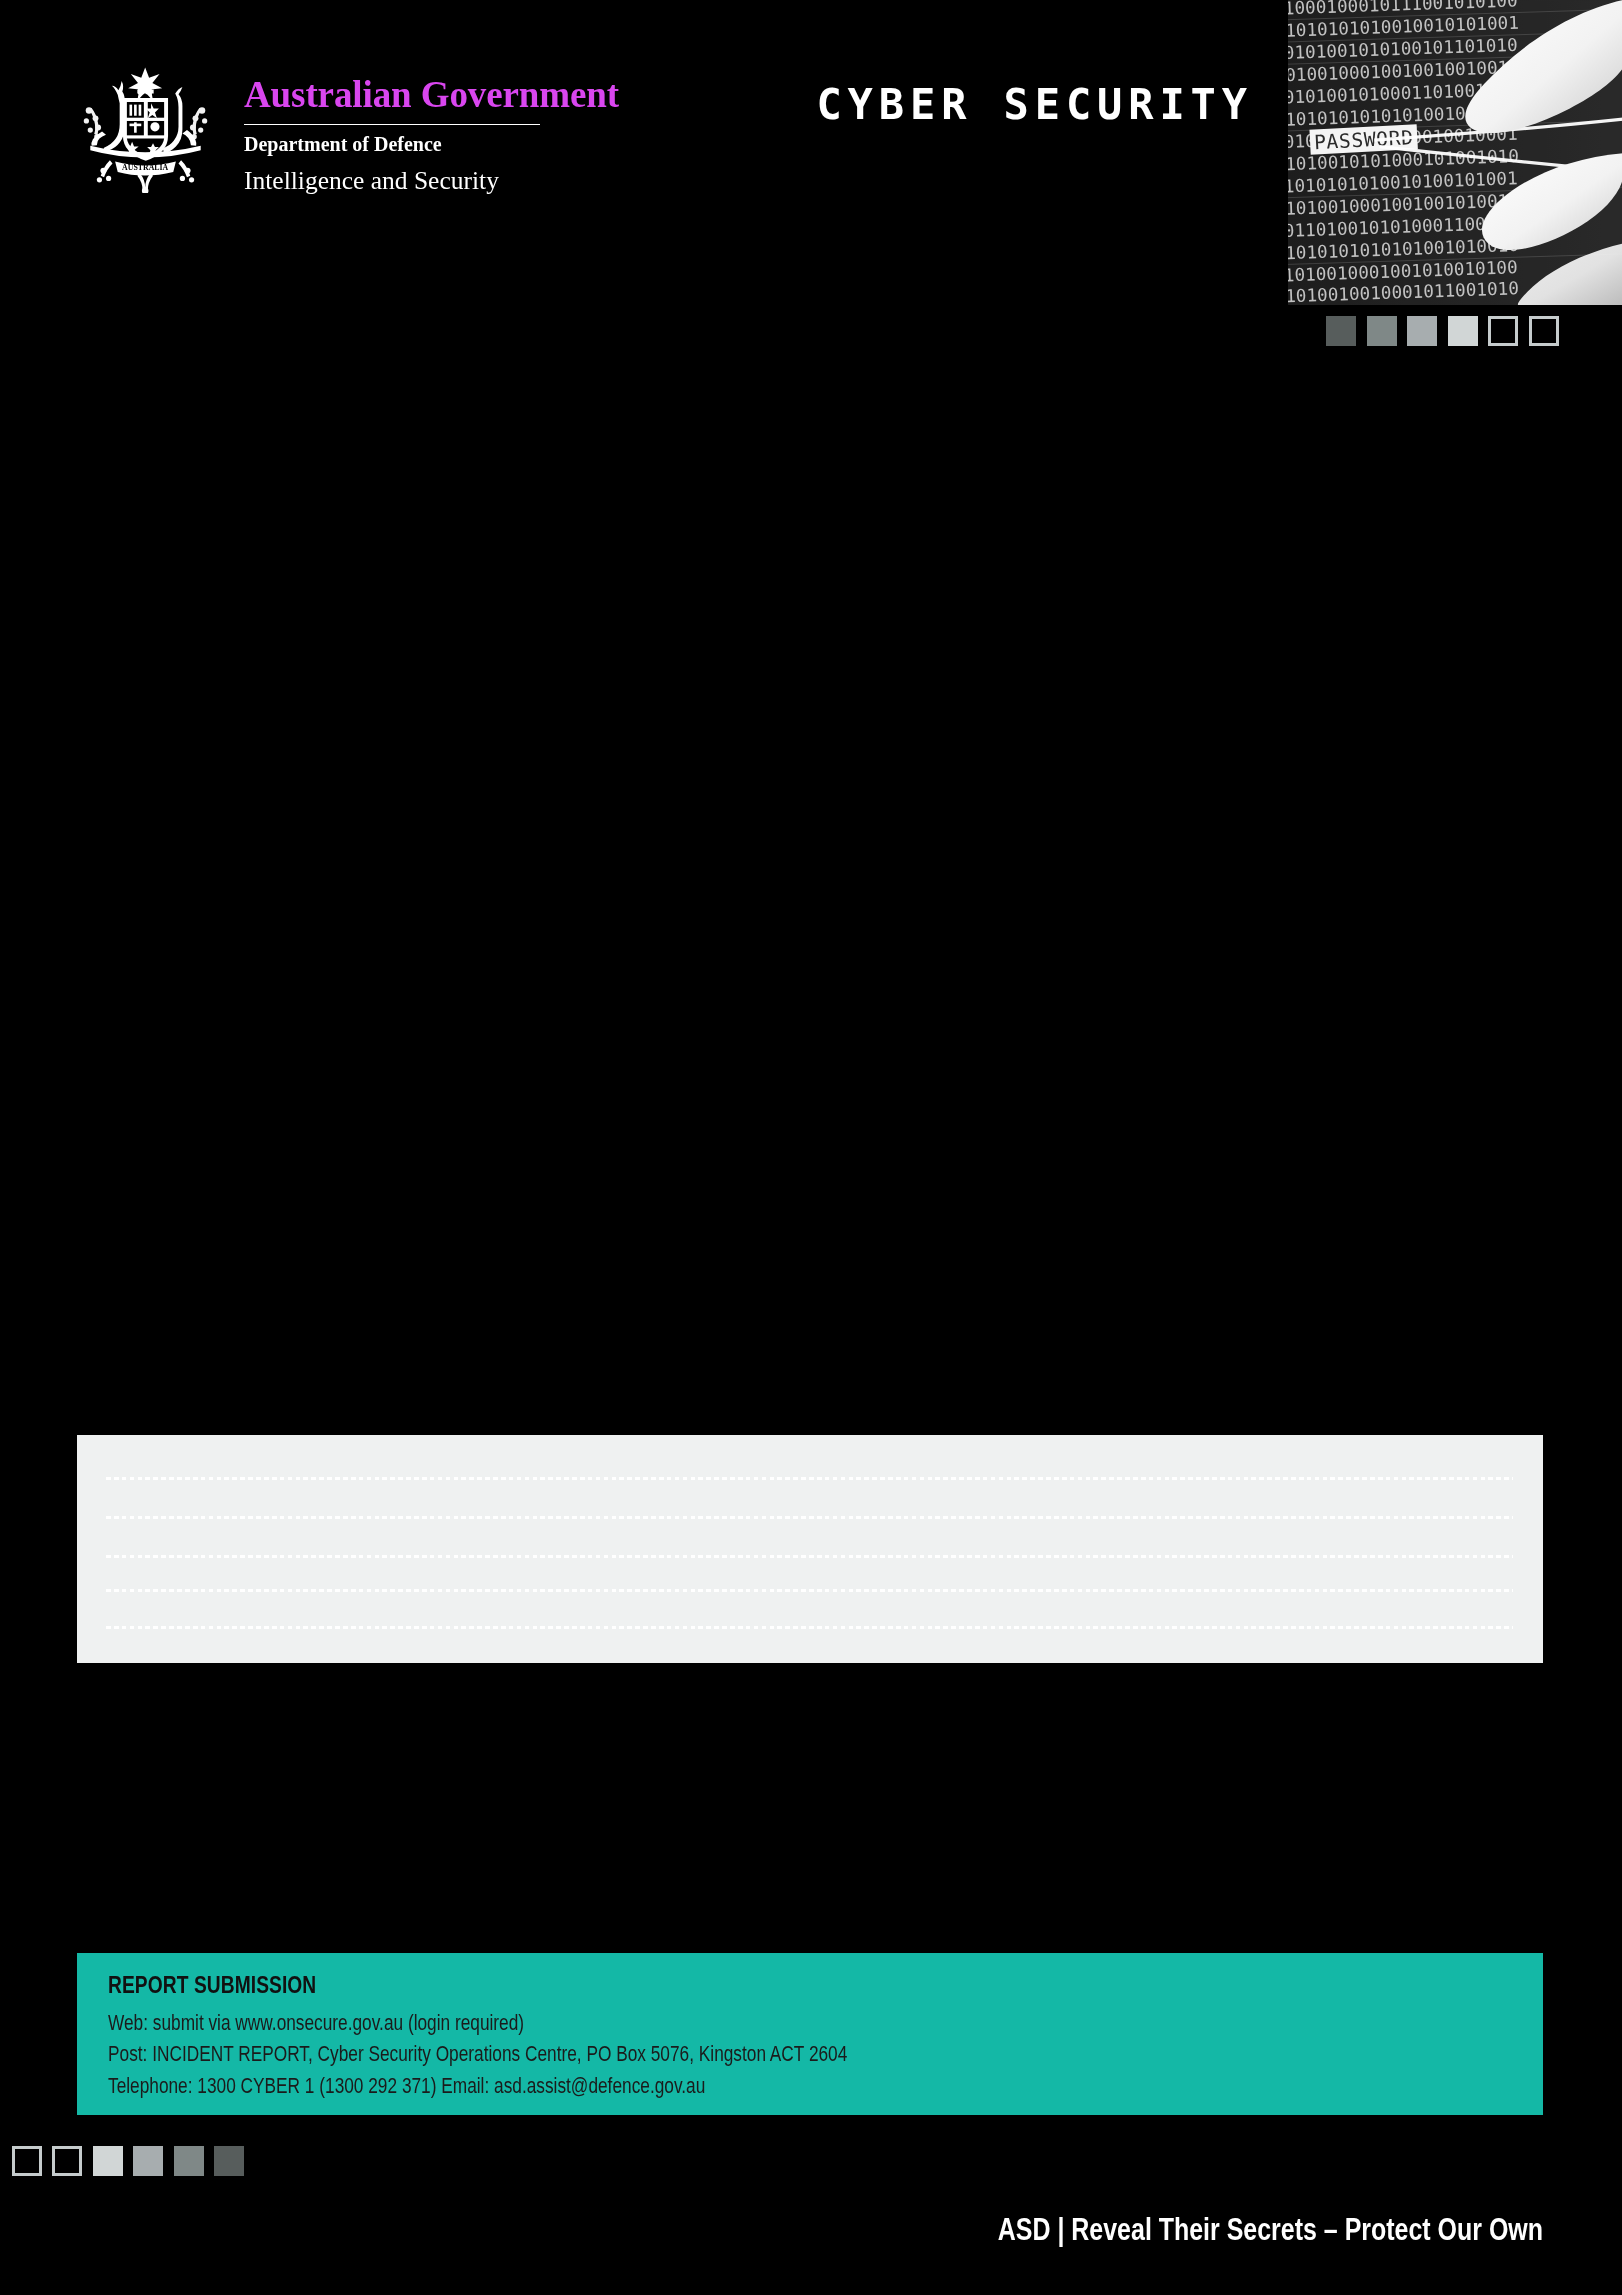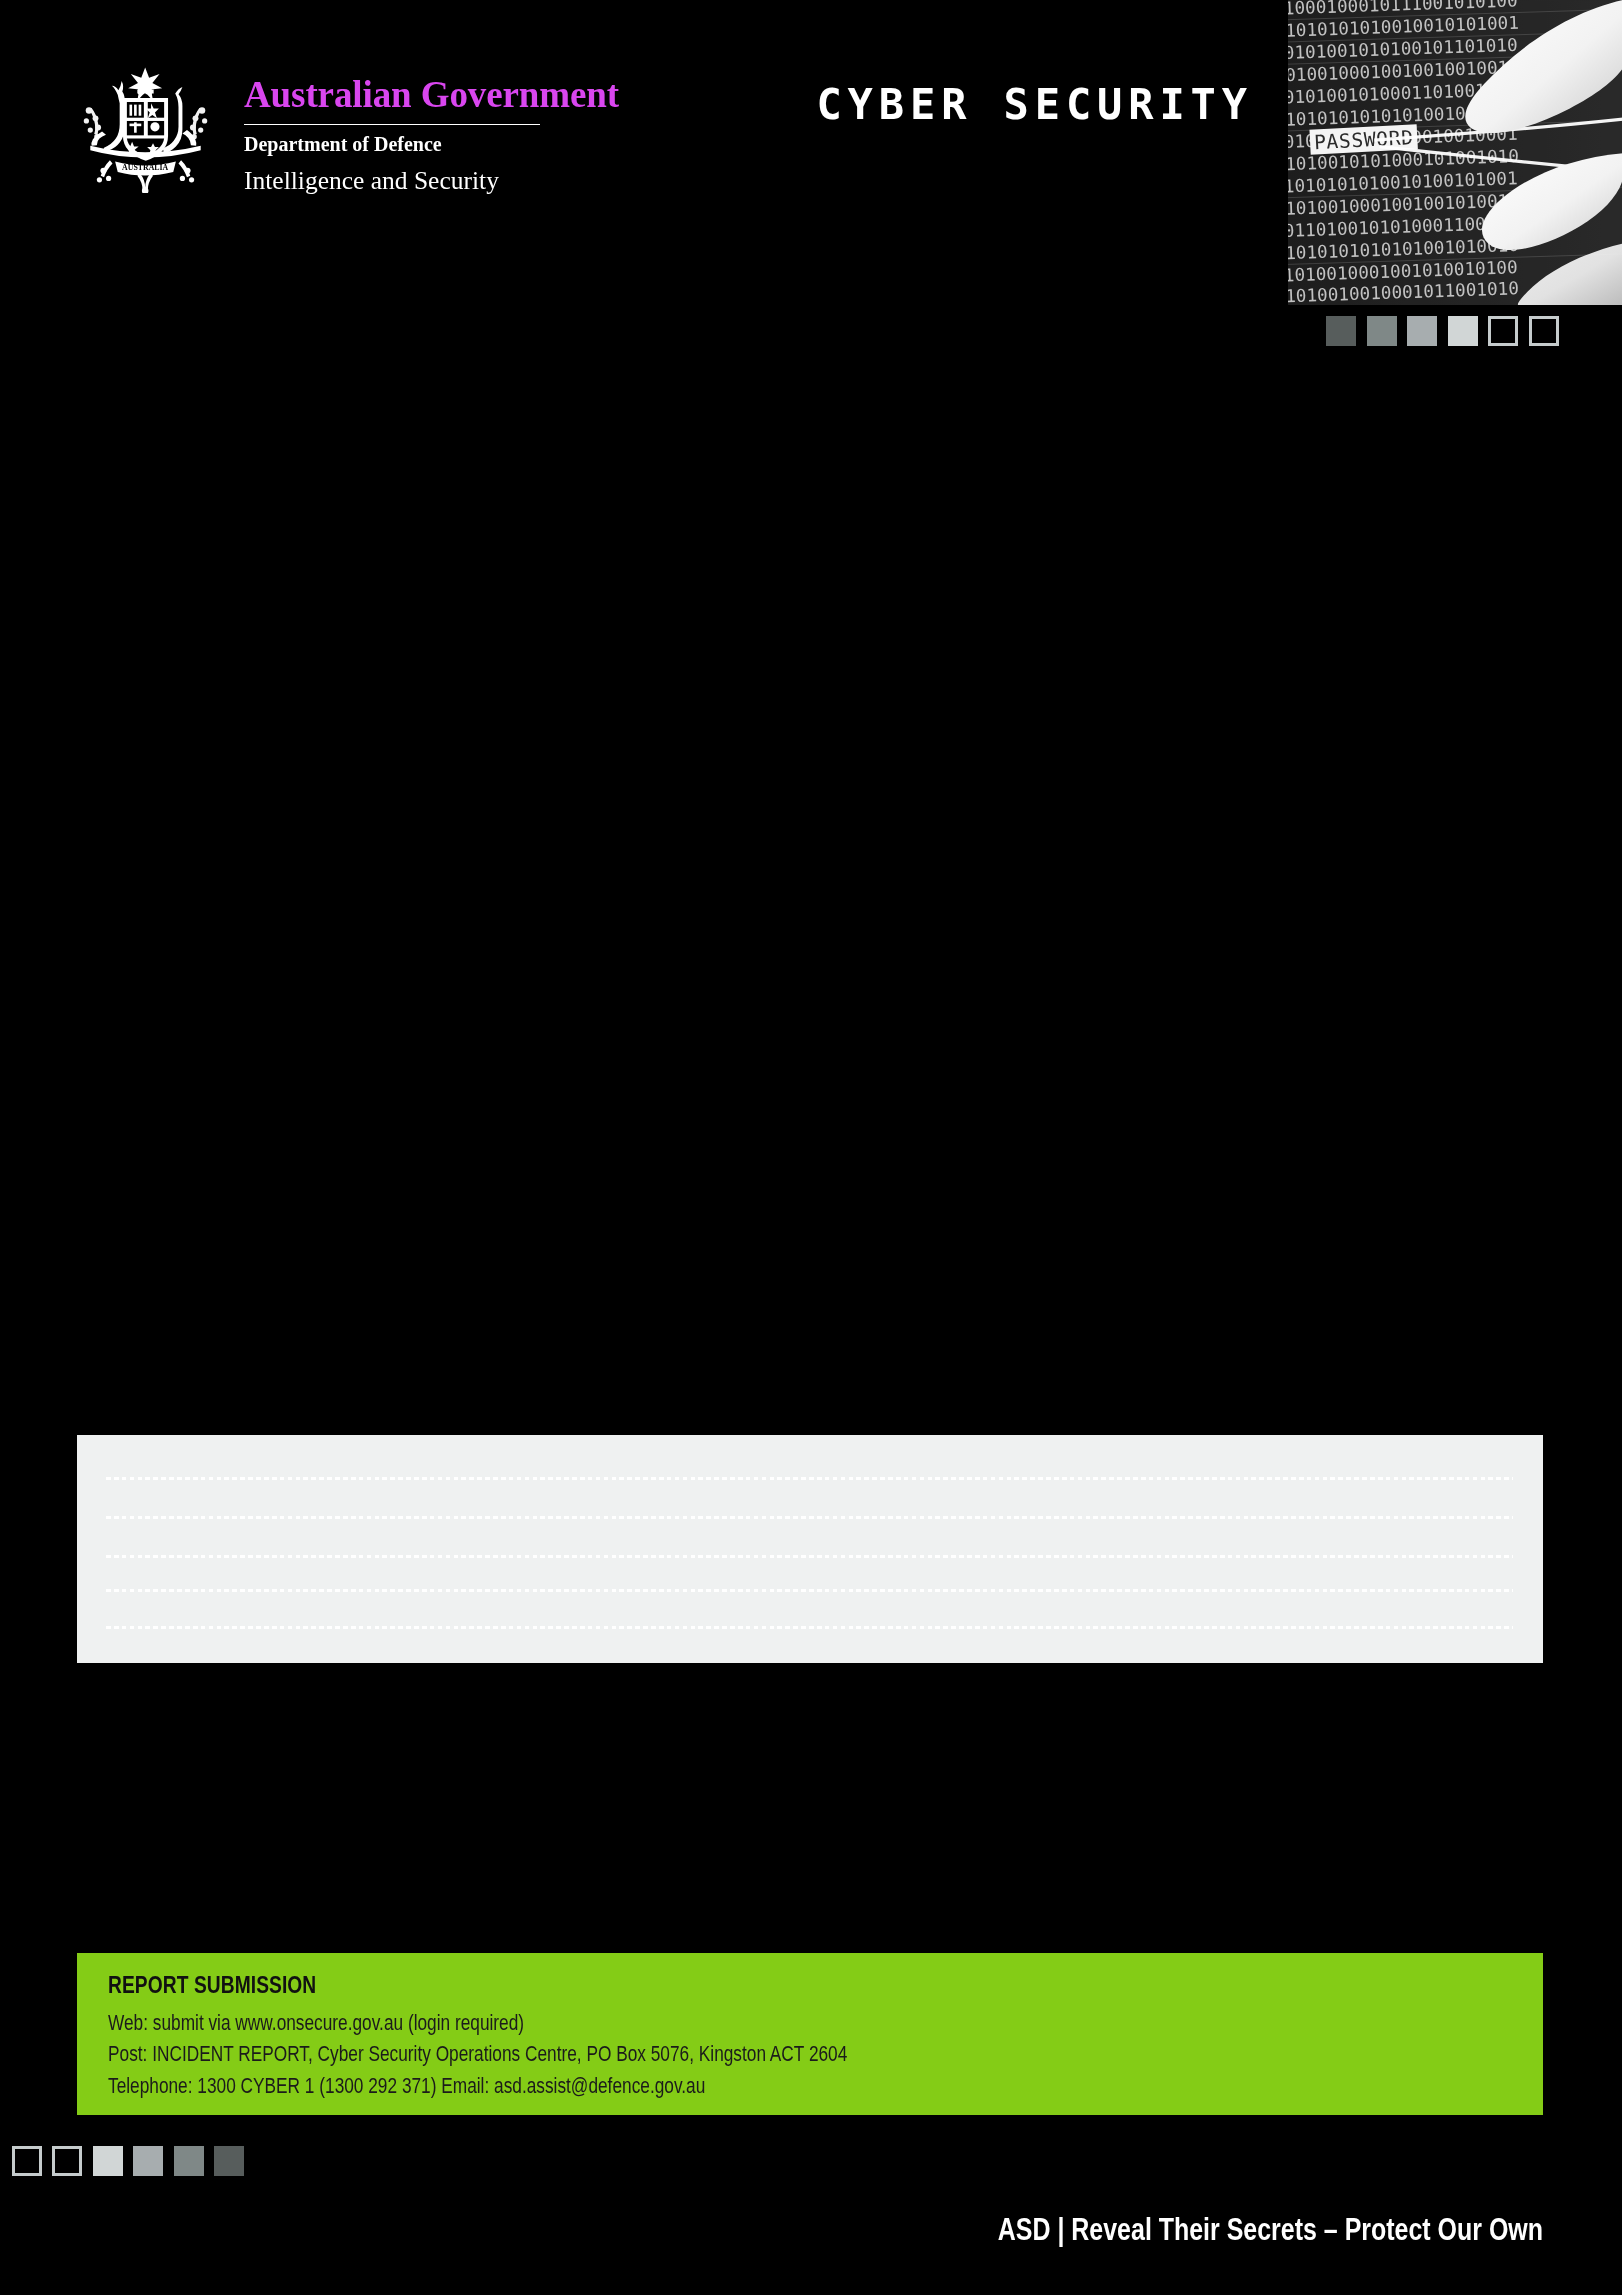--- a/index.html
+++ b/index.html
@@ -59,21 +59,21 @@
     width:1466px; height:228px; background:#eff1f1;
   }
   .note-line {
     position:absolute; left:29.4px; width:1407px; height:2.6px;
     background-image: repeating-linear-gradient(to right,#ffffff 0,#ffffff 4.6px,transparent 4.6px,transparent 7.9px);
   }
 
   
   .submission {
     position:absolute; left:77px; top:1953px;
-    width:1466px; height:162px; background:#84cc16;
+    width:1466px; height:162px; background:#14b8a6;
     padding:19.6px 31px 0 31px;
   }
   .sub-title {
     color:#111; font-size:24px; font-weight:bold;
     letter-spacing:0.1px; line-height:1.0; margin-bottom:13px;
     transform:scaleX(0.80); transform-origin:left center;
   }
   .sub-line {
     color:#1b1b1b; font-size:21.6px; line-height:1.22; margin-bottom:5.2px;
     white-space:nowrap;

